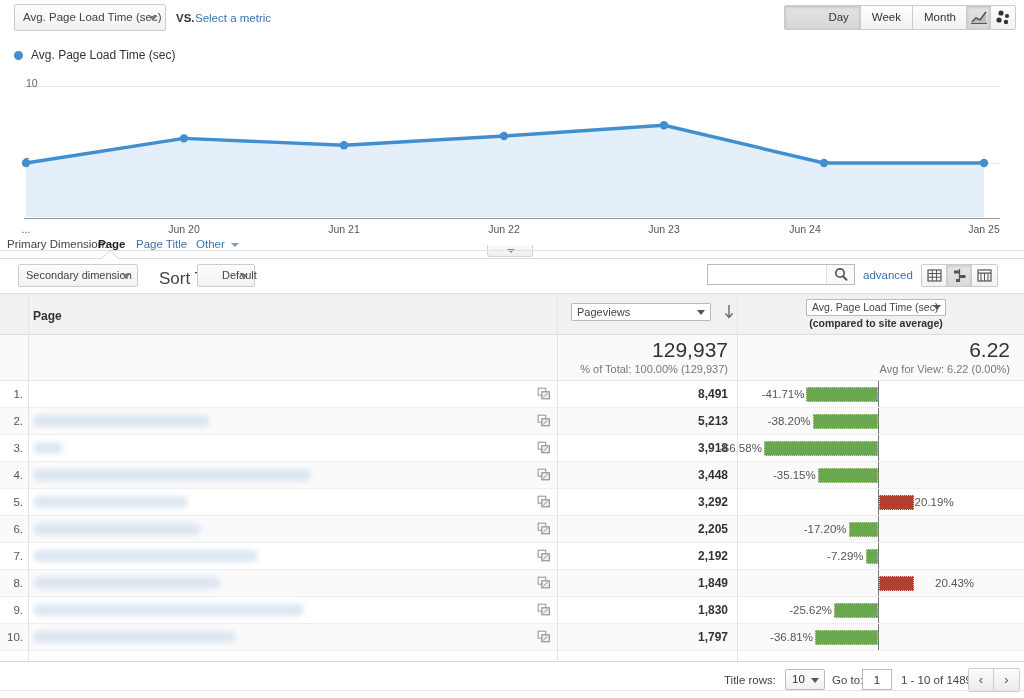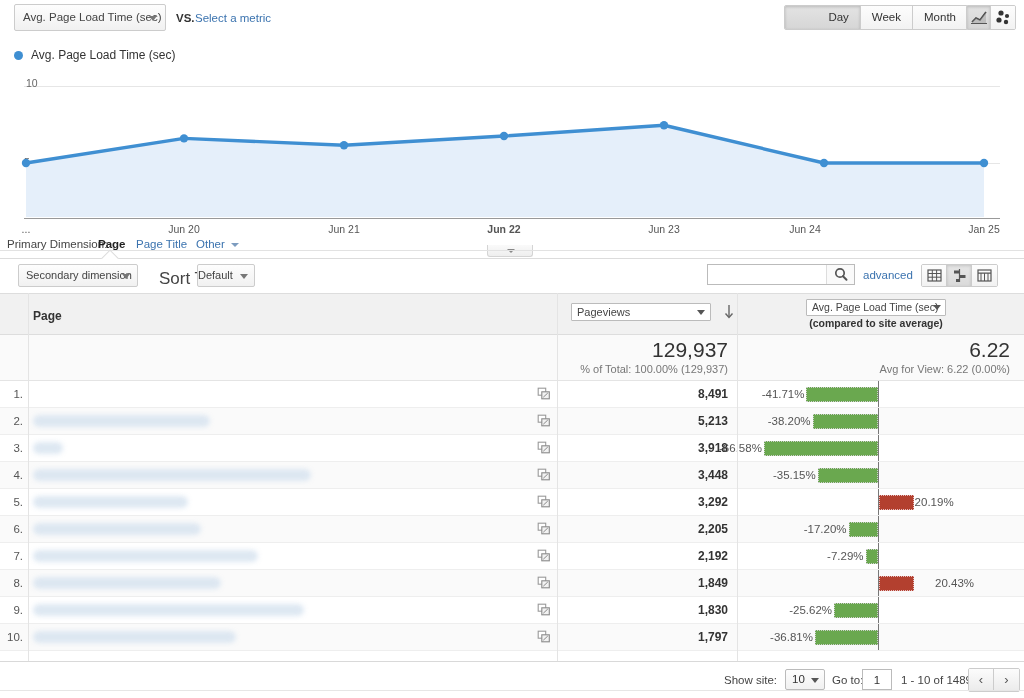--- a/index.html
+++ b/index.html
@@ -81,21 +81,21 @@
     position:absolute; left:18px; top:5px; width:120px; height:23px;
     background:linear-gradient(#fdfdfd,#f1f1f1); border:1px solid #ccc; border-radius:2px;
     font-size:11px; color:#444; line-height:21px; padding-left:7px;
   }
   .secdim .caret { position:absolute; right:7px; top:9px; width:0;height:0;
     border-left:4px solid transparent;border-right:4px solid transparent;border-top:5px solid #777; }
   .sorttype-lbl { position:absolute; left:146px; top:10px; font-size:17px; color:#444;margin-left:13px; }
   .sorttype {
     position:absolute; left:197px; top:5px; width:58px; height:23px;
     background:linear-gradient(#fdfdfd,#f1f1f1); border:1px solid #ccc; border-radius:2px;
-    font-size:11px; color:#444; line-height:21px; padding-left:0;
+    font-size:11px; color:#444; line-height:21px; padding-left:24px;
   }
   .sorttype .caret { position:absolute; right:6px; top:9px; width:0;height:0;
     border-left:4px solid transparent;border-right:4px solid transparent;border-top:5px solid #777; }
 
   .searchbox { position:absolute; left:707px; top:264px; width:148px; height:21px; border:1px solid #bbb; background:#fff; }
   .searchinput { width:116px; height:19px; border:none; outline:none; padding:0 4px; font-size:11px; color:#444;
                  font-family:"Liberation Sans",sans-serif; background:transparent; }
   .searchbtn { position:absolute; right:0; top:0; width:28px; height:19px; background:#fafafa; border-left:1px solid #ddd; cursor:pointer; }
   .adv-link { position:absolute; left:863px; top:269px; font-size:11.5px; color:#3b73af; cursor:pointer; }
   .viewicons { position:absolute; left:921px; top:264px; height:23px; display:flex; border:1px solid #ccc; border-radius:2px; overflow:hidden; }
@@ -233,21 +233,21 @@
           <circle cx="664" cy="57.269999999999996" r="4.2" fill="#3f8fd2"></circle>
           <circle cx="824" cy="95" r="4.2" fill="#3f8fd2"></circle>
           <circle cx="984" cy="95" r="4.2" fill="#3f8fd2"></circle>
         </svg>
 
       <div class="xaxis"></div>
       <div class="xlabels">
         <div class="xlabel" style="left:26px;">...</div>
         <div class="xlabel" style="left:184px;">Jun 20</div>
         <div class="xlabel" style="left:344px;">Jun 21</div>
-        <div class="xlabel" style="left:504px;font-weight:bold;">Jun 22</div>
+        <div class="xlabel" style="left:504px;">Jun 22</div>
         <div class="xlabel" style="left:664px;">Jun 23</div>
         <div class="xlabel" style="left:805px;">Jun 24</div>
         <div class="xlabel" style="left:984px;">Jan 25</div>
       </div>
     </div>
 
     <div class="scrub"></div>
     <div class="chart-bottom-rule"></div>
   </div>
 
@@ -494,21 +494,21 @@
   </div>
   <div class="comp-sub">(compared to site average)</div>
 
   <div class="col-div" style="left:28px; top:293px; height:368px;"></div>
   <div class="col-div" style="left:557px; top:293px; height:368px;"></div>
   <div class="col-div" style="left:737px; top:293px; height:368px;"></div>
 
   <div class="table-bottom-rule"></div>
 
   <div class="footer">
-    <span class="showrows-lbl">Show site:</span>
+    <span class="showrows-lbl">Title rows:</span>
     <div class="showrows">
       <span>10</span>
       <span class="caret"></span>
     </div>
     <span class="goto-lbl">Go to:</span>
     <div class="gotobox">
       <input class="gotoinput" type="text" value="1" style="">
     </div>
     <span class="rangetext">1 - 10 of 1489</span>
     <div class="pager">

